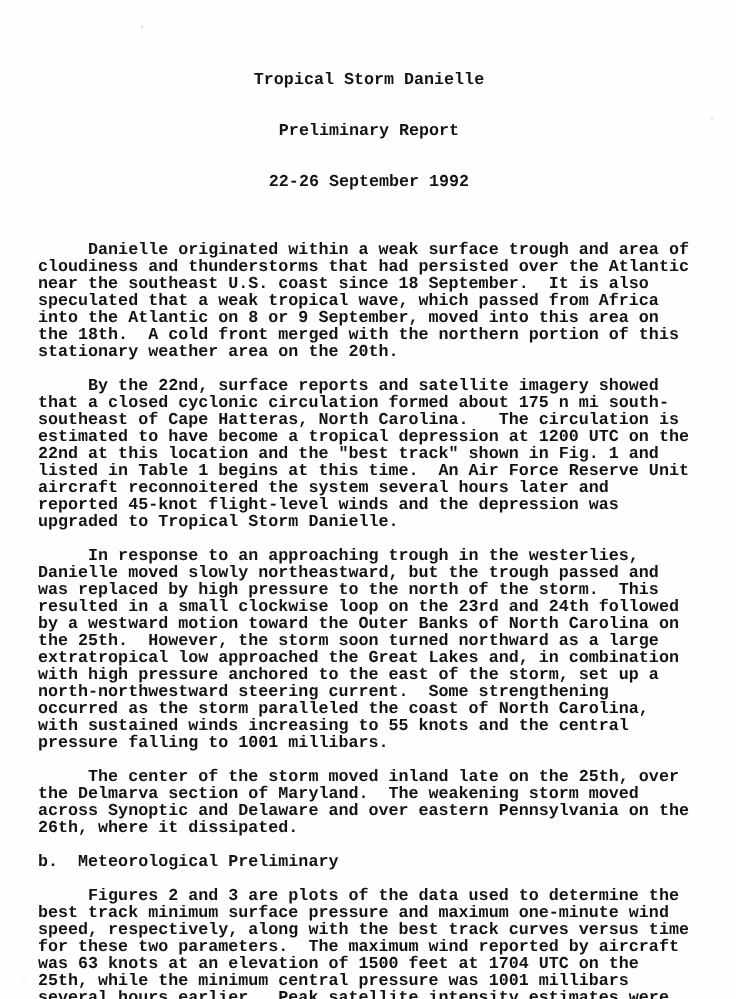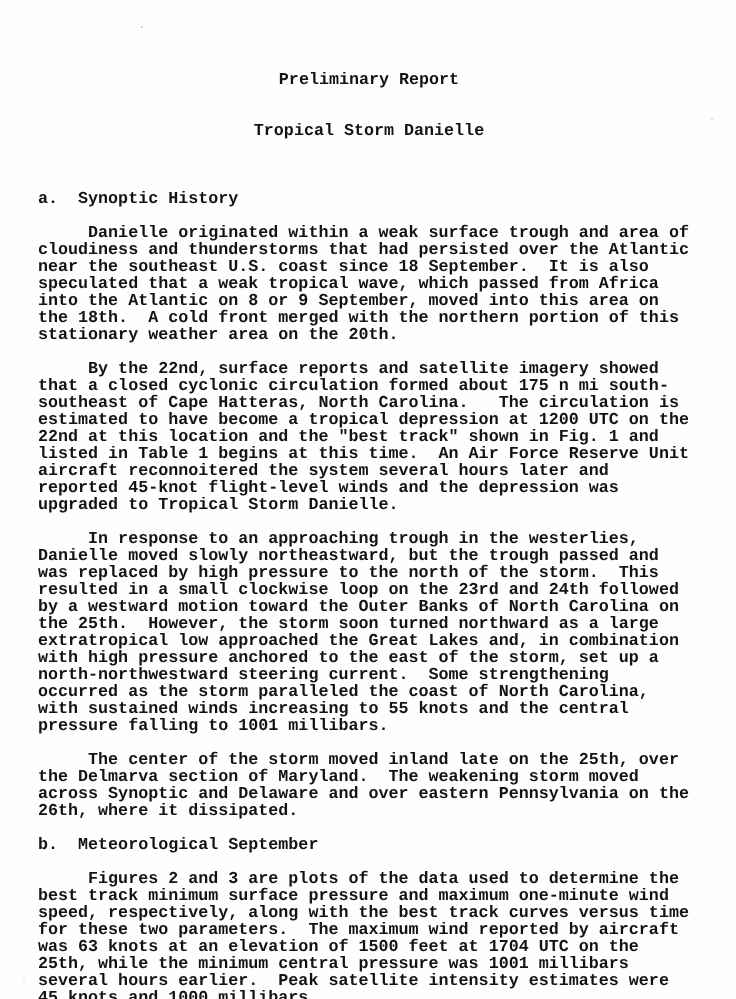--- a/index.html
+++ b/index.html
@@ -50,25 +50,25 @@
   .speck.s1 { left: 141px; top: 26px;  width: 2px; height: 2px; }
   .speck.s2 { left: 711px; top: 118px; width: 2px; height: 2px; opacity: 0.35; }
   .speck.s3 { left: 23px;  top: 980px; width: 2px; height: 2px; opacity: 0.3; }
 </style>
 </head>
 <body>
 
 <div class="page">
 
   <div class="title-block">
+    <div class="line">Tropical Storm Danielle</div>
     <div class="line">Preliminary Report</div>
-    <div class="line">Tropical Storm Danielle</div>
+    <div class="line">22-26 September 1992</div>
   </div>
 
-  <div class="heading">a.  Synoptic History</div>
 
   <div class="para">     Danielle originated within a weak surface trough and area of
 cloudiness and thunderstorms that had persisted over the Atlantic
 near the southeast U.S. coast since 18 September.  It is also
 speculated that a weak tropical wave, which passed from Africa
 into the Atlantic on 8 or 9 September, moved into this area on
 the 18th.  A cold front merged with the northern portion of this
 stationary weather area on the 20th.</div>
 
   <div class="para">     By the 22nd, surface reports and satellite imagery showed
@@ -92,21 +92,21 @@
 north-northwestward steering current.  Some strengthening
 occurred as the storm paralleled the coast of North Carolina,
 with sustained winds increasing to 55 knots and the central
 pressure falling to 1001 millibars.</div>
 
   <div class="para">     The center of the storm moved inland late on the 25th, over
 the Delmarva section of Maryland.  The weakening storm moved
 across Synoptic and Delaware and over eastern Pennsylvania on the
 26th, where it dissipated.</div>
 
-  <div class="heading">b.  Meteorological September</div>
+  <div class="heading">b.  Meteorological Preliminary</div>
 
   <div class="para">     Figures 2 and 3 are plots of the data used to determine the
 best track minimum surface pressure and maximum one-minute wind
 speed, respectively, along with the best track curves versus time
 for these two parameters.  The maximum wind reported by aircraft
 was 63 knots at an elevation of 1500 feet at 1704 UTC on the
 25th, while the minimum central pressure was 1001 millibars
 several hours earlier.  Peak satellite intensity estimates were
 45 knots and 1000 millibars.</div>
 

